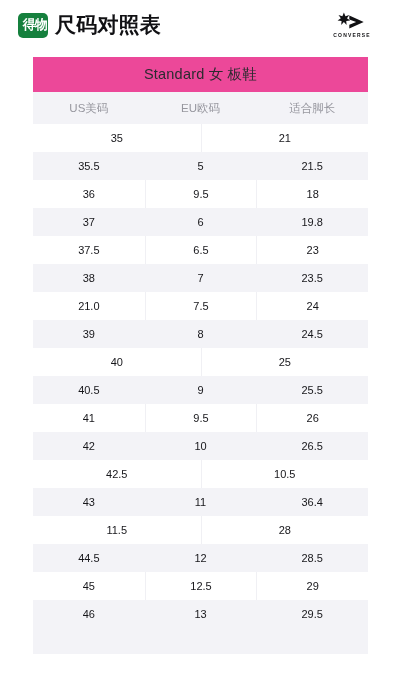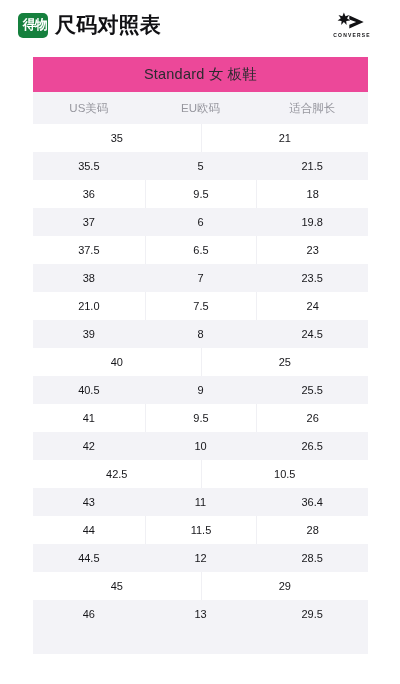--- a/index.html
+++ b/index.html
@@ -213,31 +213,31 @@
         <div class="row light">
           <div class="cell">42.5</div>
           <div class="cell">10.5</div>
         </div>
         <div class="row">
           <div class="cell">43</div>
           <div class="cell">11</div>
           <div class="cell">36.4</div>
         </div>
         <div class="row light">
-          <div class="cell">44</div>
           <div class="cell">11.5</div>
           <div class="cell">28</div>
         </div>
         <div class="row">
           <div class="cell">44.5</div>
           <div class="cell">12</div>
           <div class="cell">28.5</div>
         </div>
         <div class="row light">
           <div class="cell">45</div>
+          <div class="cell">12.5</div>
           <div class="cell">29</div>
         </div>
         <div class="row">
           <div class="cell">46</div>
           <div class="cell">13</div>
           <div class="cell">29.5</div>
         </div>
       </div>
   </div>
 </div>

